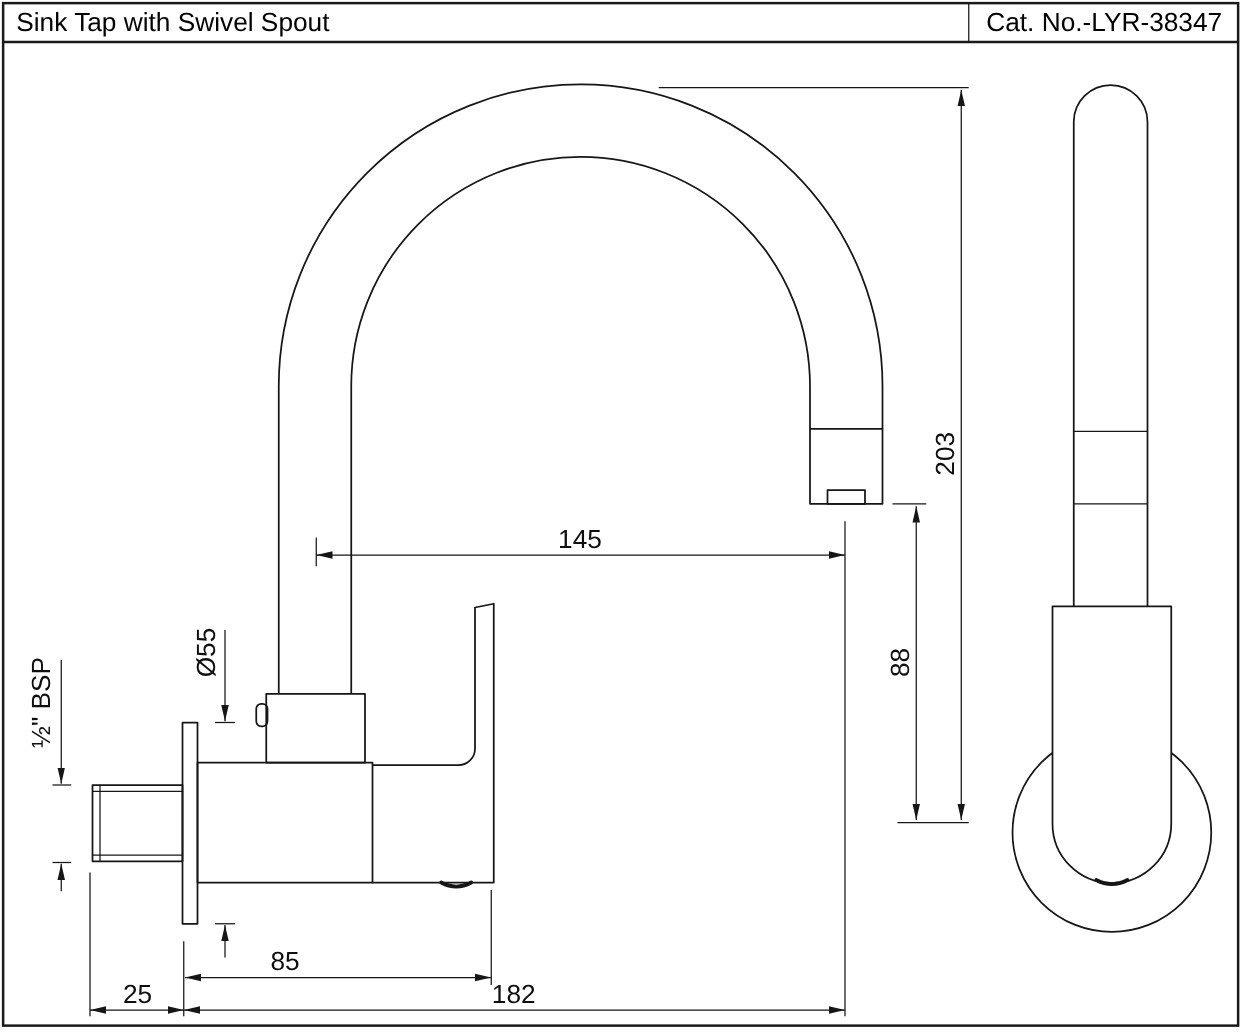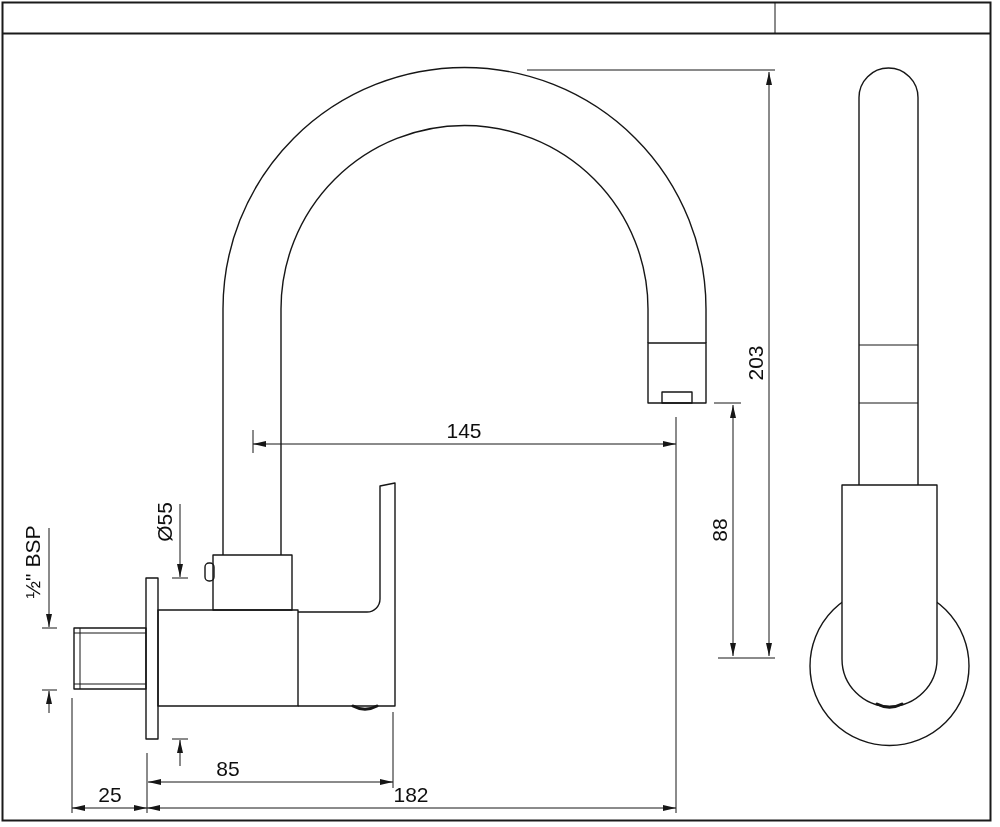--- a/index.html
+++ b/index.html
@@ -118,14 +118,16 @@
         <line class="leader" x1="49" y1="528" x2="49" y2="627"></line>
         <line class="leader" x1="49" y1="713" x2="49" y2="691"></line>
         <line class="ext" x1="42" y1="628" x2="57" y2="628"></line>
         <line class="ext" x1="42" y1="690" x2="57" y2="690"></line>
         <text class="dimtxt" transform="translate(40,562) rotate(-90)" text-anchor="middle">½" BSP</text>
       </g>
 
     </g>
   </svg>
 
+  <div class="hdr-text hdr-title">Sink Tap with Swivel Spout</div>
+  <div class="hdr-text hdr-cat">Cat. No.-LYR-38347</div>
 
 </div>
 
 </body></html>

